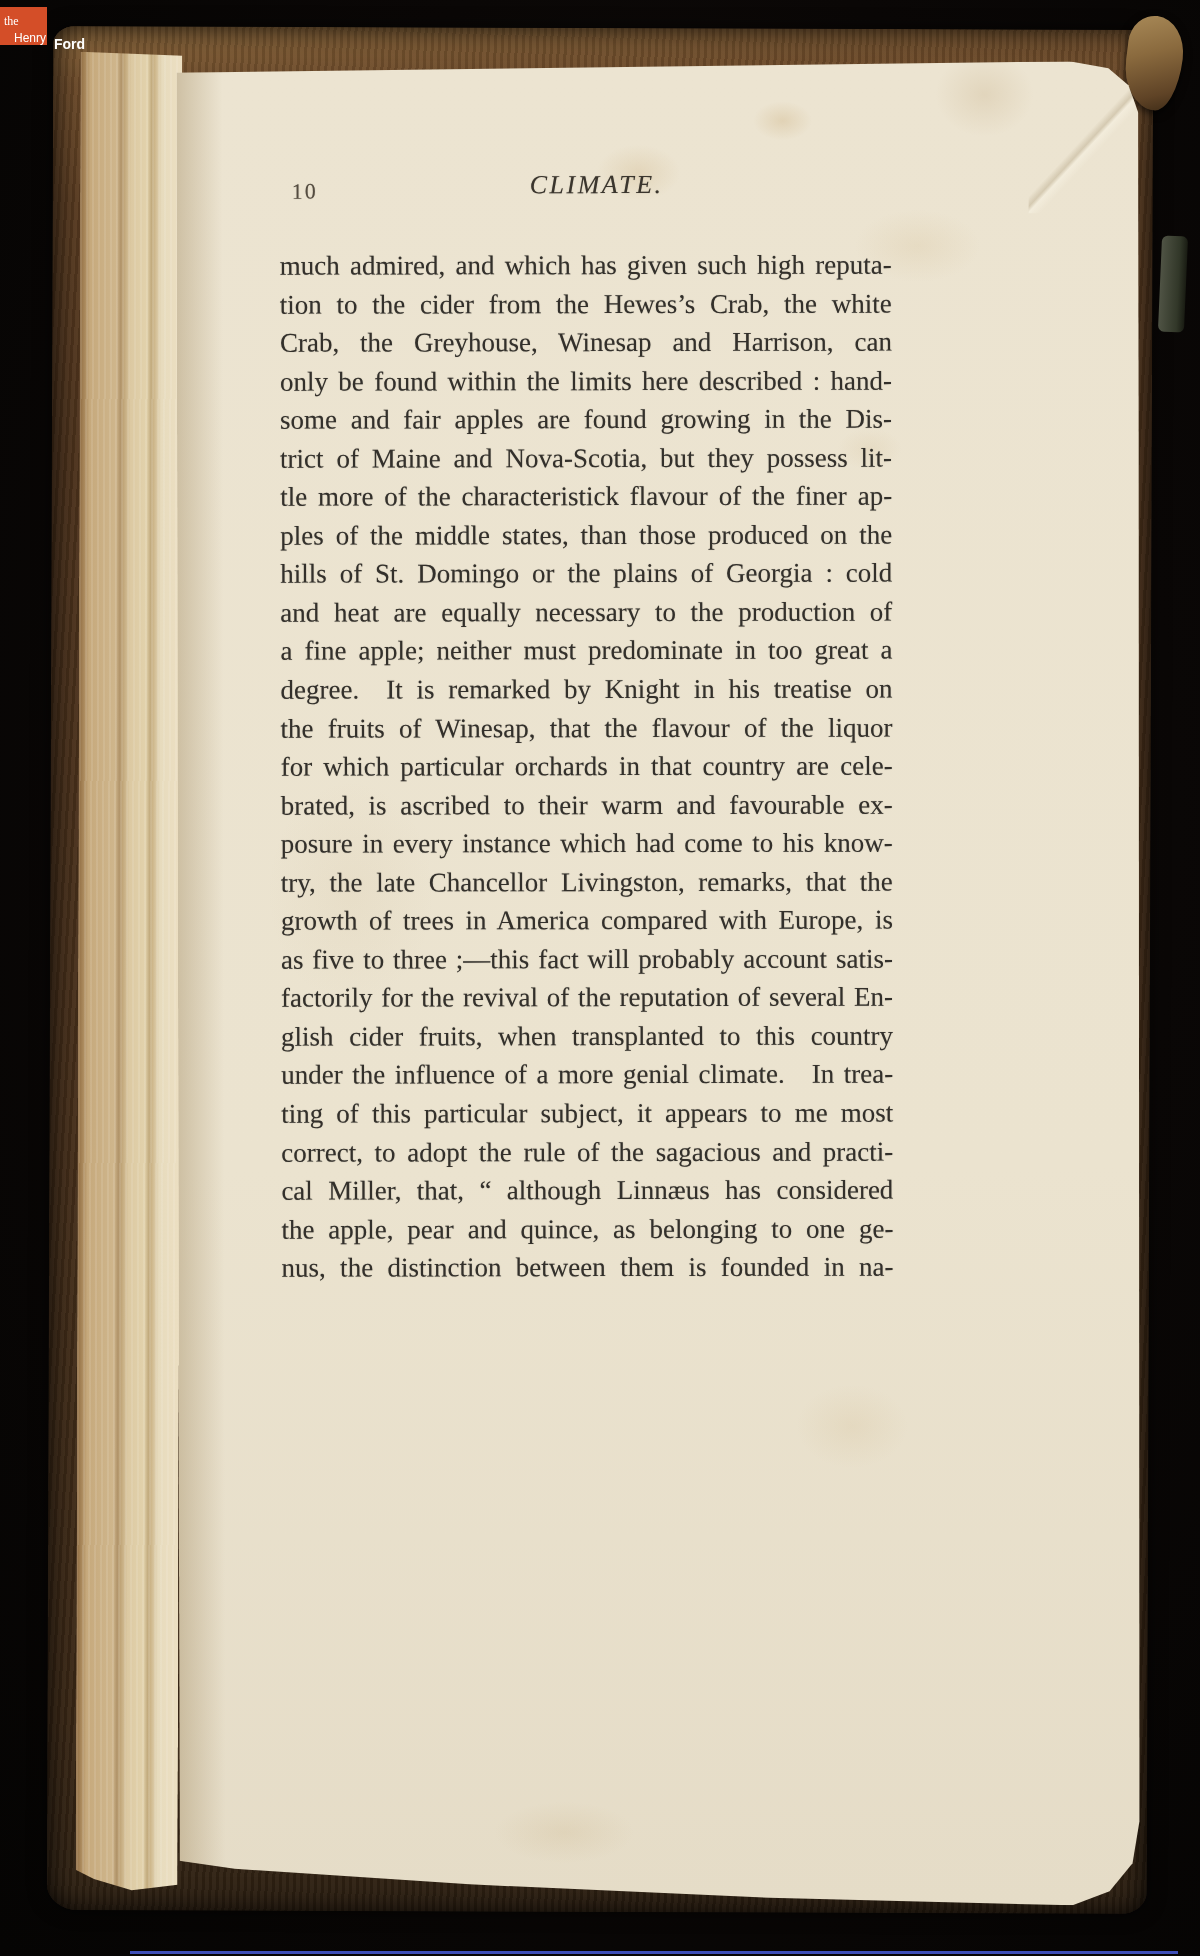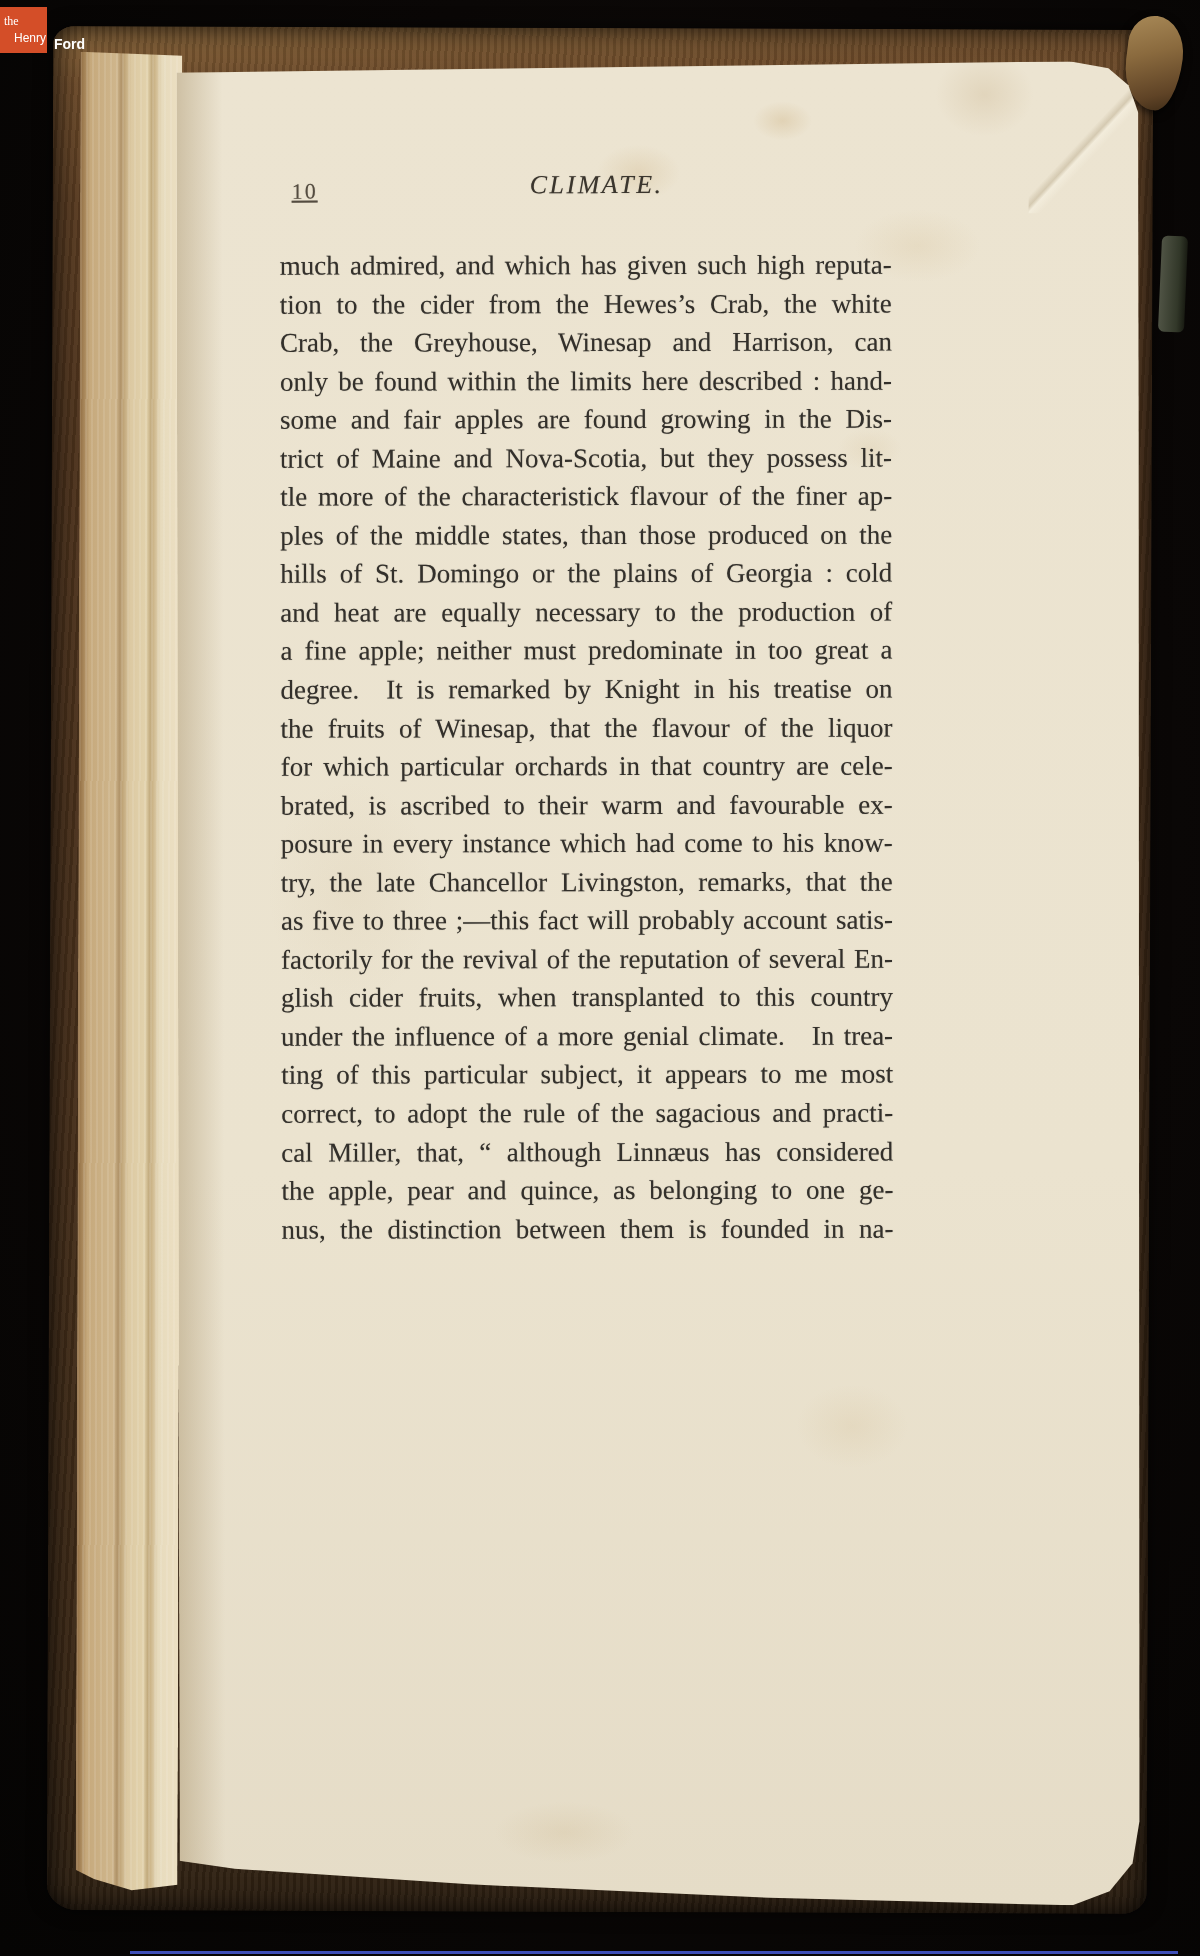--- a/index.html
+++ b/index.html
@@ -2,21 +2,21 @@
 <html><head>
 <meta charset="utf-8">
 <style>
   html,body{margin:0;padding:0;background:#000;}
   .stage{
     position:relative;width:1200px;height:1956px;overflow:hidden;
     background:radial-gradient(ellipse at 55% 42%, #14100b 0%, #0a0706 55%, #050403 100%);
     font-family:"Liberation Serif","DejaVu Serif",serif;
   }
   
-  .logo{position:absolute;left:0;top:7px;width:47px;height:46px;background:#d44e28;
+  .logo{position:absolute;left:0;top:7px;width:47px;height:38px;background:#d44e28;
         font-family:"Liberation Sans","DejaVu Sans",sans-serif;color:#fff;}
   .logo-the{position:absolute;left:4px;top:7px;font-family:"Liberation Serif",serif;
         font-size:12px;font-style:normal;letter-spacing:0;}
   .logo-henry{position:absolute;left:14px;top:24px;font-size:12px;font-weight:400;}
   .logo-ford{position:absolute;left:7px;top:29px;font-size:14px;font-weight:700;padding-left:47px;}
   
   .cover{
     position:absolute;left:50px;top:28px;width:1100px;height:1884px;
     transform:rotate(.2deg);
     border-radius:22px 26px 26px 32px/18px 20px 22px 26px;
@@ -74,21 +74,21 @@
       590px 1836px, 290px 1822px, 55px 1806px, 0px 1798px);
   }
   .crease{
     position:absolute;left:852px;top:2px;width:130px;height:150px;
     background:linear-gradient(133deg, transparent 46%, rgba(130,108,66,.22) 49.5%, rgba(248,243,228,.55) 51.5%, transparent 56%);
     pointer-events:none;
   }
   
   .pagehead{position:absolute;left:103px;top:108px;width:612px;height:44px;color:#3b362e;}
   .pagenum{position:absolute;left:12px;top:8px;font-size:22px;letter-spacing:2px;color:#544c40;
-           text-shadow:0 0 1px rgba(84,76,64,.4);text-decoration:underline;}
+           text-shadow:0 0 1px rgba(84,76,64,.4);}
   .runhead{position:absolute;left:0;right:-22px;top:0;text-align:center;
            font-style:italic;font-size:26px;letter-spacing:2.5px;color:#3a352d;
            text-shadow:0 0 1px rgba(58,53,45,.45);}
   .body{
     position:absolute;left:103px;top:184px;width:612px;
     font-size:27px;line-height:38.55px;color:#33302b;
     text-shadow:0 0 1px rgba(51,48,43,.4);
   }
   .body .line{
     text-align:justify;text-align-last:justify;height:38.55px;overflow:visible;
@@ -127,20 +127,21 @@
         <div class="line">ples of the middle states, than those produced on the</div>
         <div class="line">hills of St. Domingo or the plains of Georgia : cold</div>
         <div class="line">and heat are equally necessary to the production of</div>
         <div class="line">a fine apple; neither must predominate in too great a</div>
         <div class="line">degree. It is remarked by Knight in his treatise on</div>
         <div class="line">the fruits of Winesap, that the flavour of the liquor</div>
         <div class="line">for which particular orchards in that country are cele-</div>
         <div class="line">brated, is ascribed to their warm and favourable ex-</div>
         <div class="line">posure in every instance which had come to his know-</div>
         <div class="line">try, the late Chancellor Livingston, remarks, that the</div>
+        <div class="line">growth of trees in America compared with Europe, is</div>
         <div class="line">as five to three ;—this fact will probably account satis-</div>
         <div class="line">factorily for the revival of the reputation of several En-</div>
         <div class="line">glish cider fruits, when transplanted to this country</div>
         <div class="line">under the influence of a more genial climate. In trea-</div>
         <div class="line">ting of this particular subject, it appears to me most</div>
         <div class="line">correct, to adopt the rule of the sagacious and practi-</div>
         <div class="line">cal Miller, that, “ although Linnæus has considered</div>
         <div class="line">the apple, pear and quince, as belonging to one ge-</div>
         <div class="line">nus, the distinction between them is founded in na-</div>
       </div>

